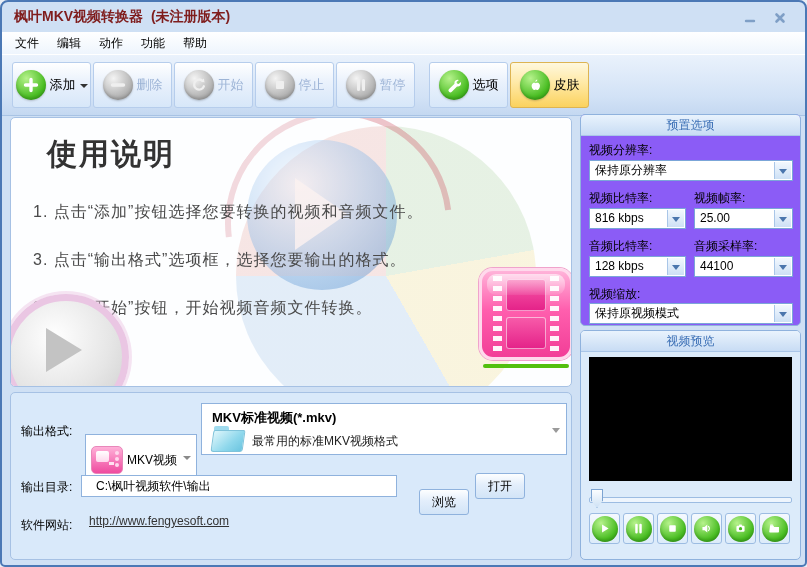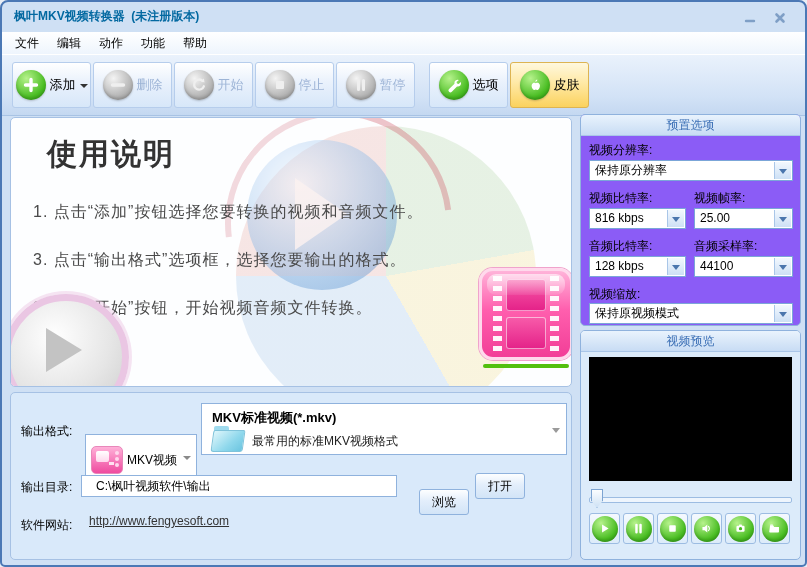--- a/index.html
+++ b/index.html
@@ -2,21 +2,21 @@
 <html><head>
 <meta charset="utf-8">
 <style>
   html,body{margin:0;padding:0;background:#e9eef5;font-family:"Liberation Sans","DejaVu Sans",sans-serif;}
   .window{position:relative;width:807px;height:567px;box-sizing:border-box;border:2px solid #4b78b5;
           border-radius:8px 8px 5px 5px;background:#cfe0f4;overflow:hidden;}
   
   .titlebar{position:absolute;top:0;left:0;right:0;height:30px;
             background:linear-gradient(#fbfdff,#dcear8 0,#dce9f8 40%,#b9d1ee 85%,#c5daf2);
             border-bottom:1px solid #9cb8dd;}
-  .title-text{position:absolute;left:12px;top:6px;font-size:12px;font-weight:bold;color:#0369a1;white-space:pre;}
+  .title-text{position:absolute;left:12px;top:6px;font-size:14px;font-weight:bold;color:#7f1d1d;white-space:pre;}
   .win-btn{position:absolute;top:8px;width:22px;height:16px;display:flex;align-items:center;justify-content:center;}
   .btn-min{right:44px}.btn-close{right:14px}
   
   .menubar{position:absolute;top:30px;left:0;right:0;height:22px;background:linear-gradient(#ffffff,#eef5fd);
            display:flex;align-items:center;padding-left:4px;}
   .menu-item{font-size:12px;color:#000;padding:3px 9px;cursor:default;}
   
   .toolbar{position:absolute;top:52px;left:0;right:0;height:62px;box-sizing:border-box;
            background:linear-gradient(#eaf2fc,#d2e2f6 70%,#c4d8f1);border-top:1px solid #fff;
            border-bottom:1px solid #a8c3e4;display:flex;align-items:center;padding-left:10px;}

